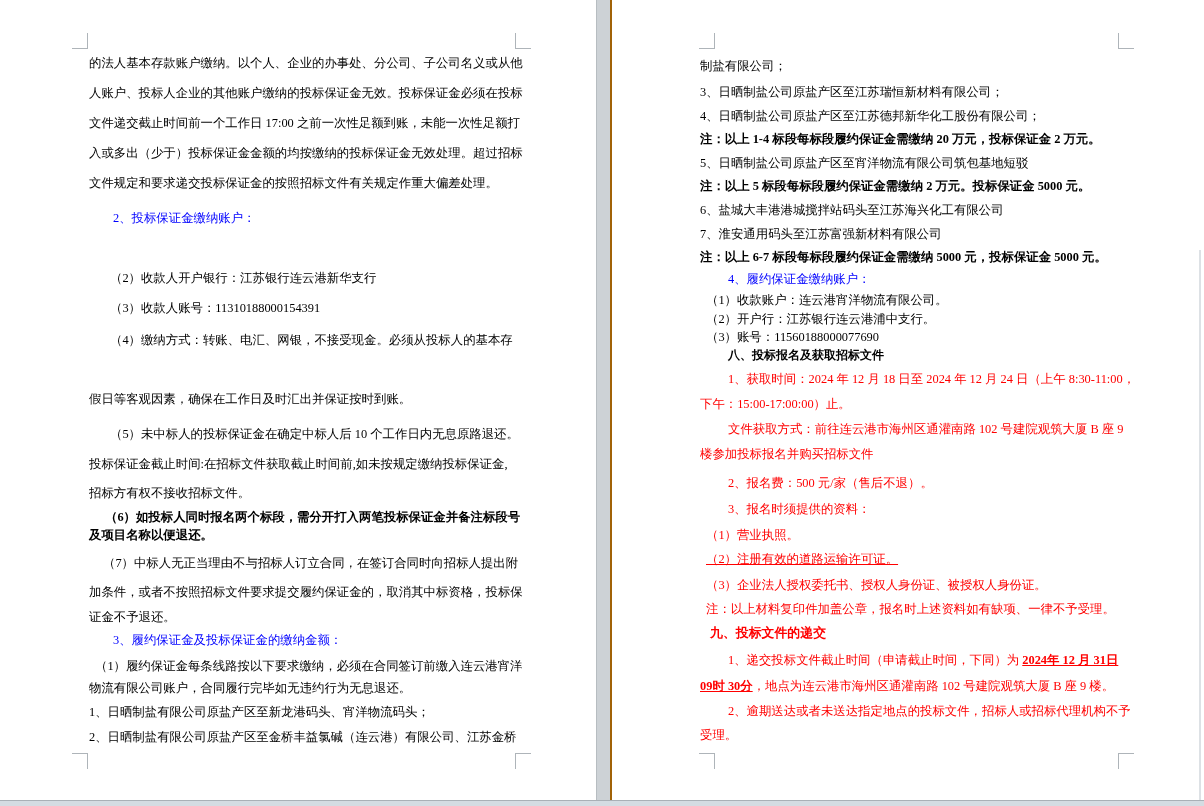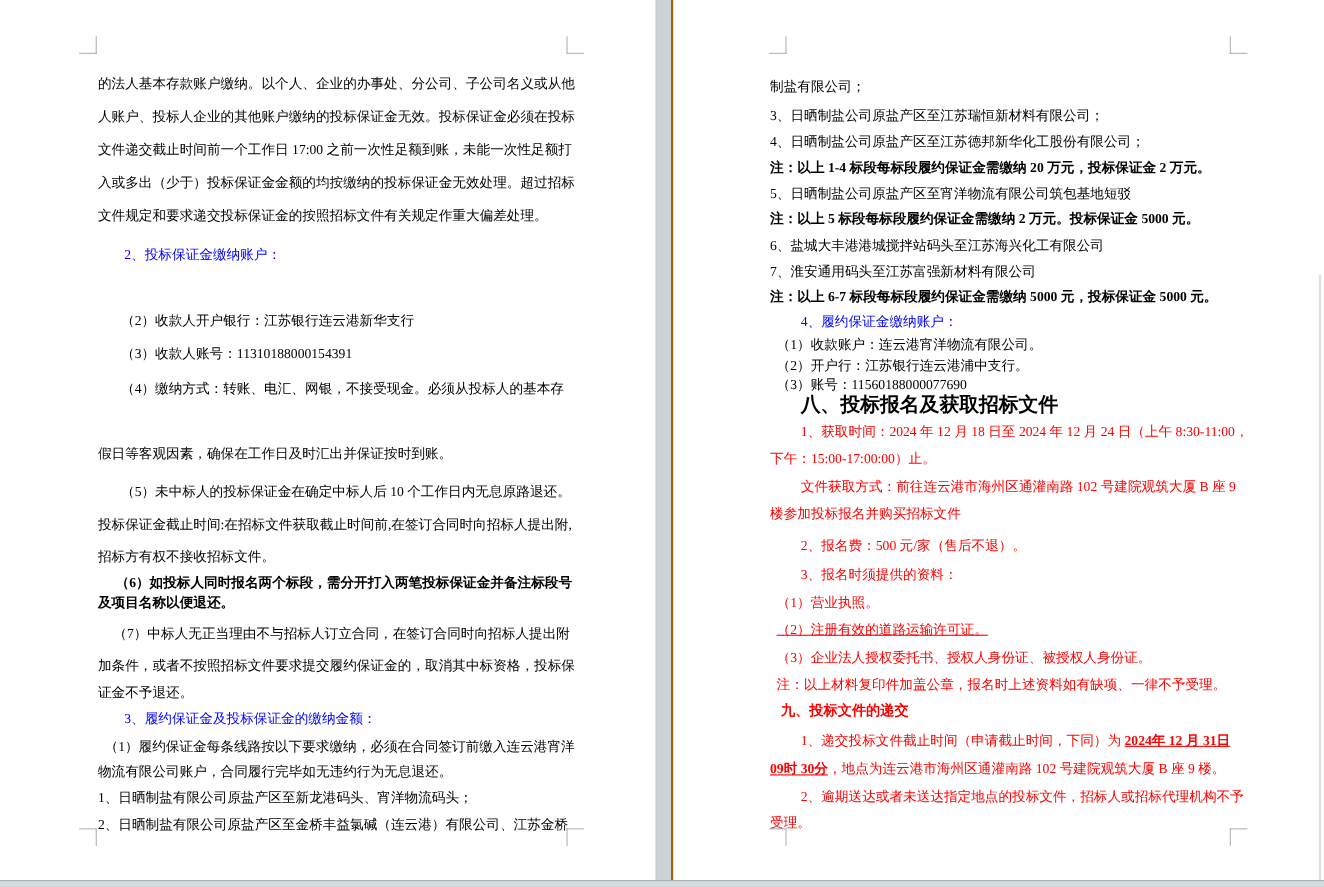--- a/index.html
+++ b/index.html
@@ -19,28 +19,28 @@
     background:var(--gap-bg,#cdd2d6);
   }
   .bottom-strip{
     position:absolute;left:0;top:800px;width:1204px;height:6px;
     background:var(--strip-bg,#d4dce2);border-top:1px solid #a9b0b6;box-sizing:border-box;
   }
   .right-edge{
     position:absolute;left:1199px;top:250px;width:2px;height:550px;
     background:#dde1e5;
   }
-  .text-layer{position:absolute;top:13px;left:89px;width:440px;height:716px;}
+  .text-layer{position:absolute;top:0;left:89px;width:440px;height:716px;}
   #page-right .text-layer{left:88px;width:436px;}
   .line{
     position:absolute;white-space:pre;font-size:12.4px;line-height:16px;
     color:var(--ink,#000);letter-spacing:0;
   }
   .kb{font-weight:bold;}
-  .kb2{font-weight:bold;font-size:18px;}
+  .kb2{font-weight:bold;font-size:12px;}
   .blue{color:var(--blue,#0000ff);}
   .red{color:var(--red,#ff0000);}
   .redb{color:var(--red,#ff0000);font-weight:bold;font-size:12.9px;}
   .bu{font-weight:bold;text-decoration:underline;}
   .crop{position:absolute;width:16px;height:16px;box-sizing:border-box;}
   .crop.tl{border-right:1px solid var(--crop,#aeb4b9);border-bottom:1px solid var(--crop,#aeb4b9);}
   .crop.tr{border-left:1px solid var(--crop,#aeb4b9);border-bottom:1px solid var(--crop,#aeb4b9);}
   .crop.bl{border-right:1px solid var(--crop,#aeb4b9);border-top:1px solid var(--crop,#aeb4b9);}
   .crop.br{border-left:1px solid var(--crop,#aeb4b9);border-top:1px solid var(--crop,#aeb4b9);}
 </style>
@@ -59,21 +59,21 @@
       <div class="line k" style="top: 85px; left: 0px;">人账户、投标人企业的其他账户缴纳的投标保证金无效。投标保证金必须在投标</div>
       <div class="line k" style="top: 115px; left: 0px;">文件递交截止时间前一个工作日 17:00 之前一次性足额到账，未能一次性足额打</div>
       <div class="line k" style="top: 145px; left: 0px;">入或多出（少于）投标保证金金额的均按缴纳的投标保证金无效处理。超过招标</div>
       <div class="line k" style="top: 175px; left: 0px;">文件规定和要求递交投标保证金的按照招标文件有关规定作重大偏差处理。</div>
       <div class="line blue" style="top: 210px; left: 24px;">2、投标保证金缴纳账户：</div>
       <div class="line k" style="top: 270px; left: 21px;">（2）收款人开户银行：江苏银行连云港新华支行</div>
       <div class="line k" style="top: 300px; left: 21px;">（3）收款人账号：11310188000154391</div>
       <div class="line k" style="top: 332px; left: 21px;">（4）缴纳方式：转账、电汇、网银，不接受现金。必须从投标人的基本存</div>
       <div class="line k" style="top: 391px; left: 0px;">假日等客观因素，确保在工作日及时汇出并保证按时到账。</div>
       <div class="line k" style="top: 426px; left: 21px;">（5）未中标人的投标保证金在确定中标人后 10 个工作日内无息原路退还。</div>
-      <div class="line k" style="top: 456px; left: 0px;">投标保证金截止时间:在招标文件获取截止时间前,在签订合同时向招标人提出附,</div>
+      <div class="line k" style="top: 456px; left: 0px;">投标保证金截止时间:在招标文件获取截止时间前,如未按规定缴纳投标保证金,</div>
       <div class="line k" style="top: 485px; left: 0px;">招标方有权不接收招标文件。</div>
       <div class="line kb" style="top: 509px; left: 16px;">（6）如投标人同时报名两个标段，需分开打入两笔投标保证金并备注标段号</div>
       <div class="line kb" style="top: 527px; left: 0px;">及项目名称以便退还。</div>
       <div class="line k" style="top: 555px; left: 14px;">（7）中标人无正当理由不与招标人订立合同，在签订合同时向招标人提出附</div>
       <div class="line k" style="top: 584px; left: 0px;">加条件，或者不按照招标文件要求提交履约保证金的，取消其中标资格，投标保</div>
       <div class="line k" style="top: 609px; left: 0px;">证金不予退还。</div>
       <div class="line blue" style="top: 632px; left: 24px;">3、履约保证金及投标保证金的缴纳金额：</div>
       <div class="line k" style="top: 658px; left: 6px;">（1）履约保证金每条线路按以下要求缴纳，必须在合同签订前缴入连云港宵洋</div>
       <div class="line k" style="top: 680px; left: 0px;">物流有限公司账户，合同履行完毕如无违约行为无息退还。</div>
       <div class="line k" style="top: 704px; left: 0px;">1、日晒制盐有限公司原盐产区至新龙港码头、宵洋物流码头；</div>

